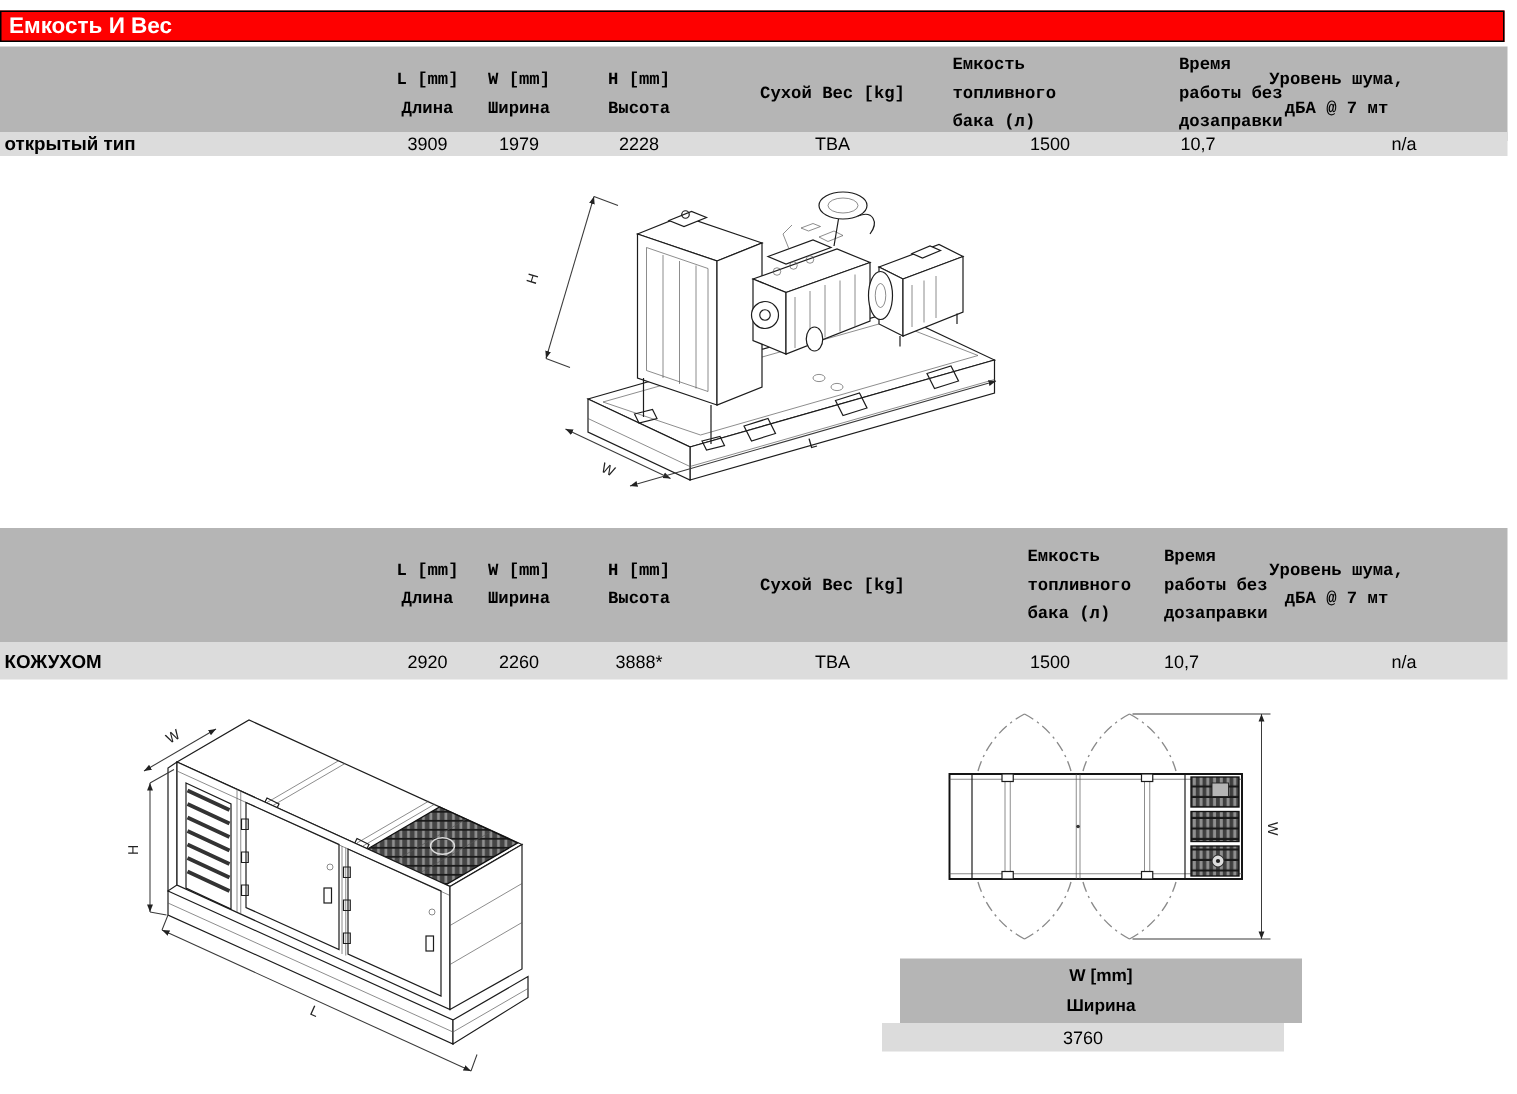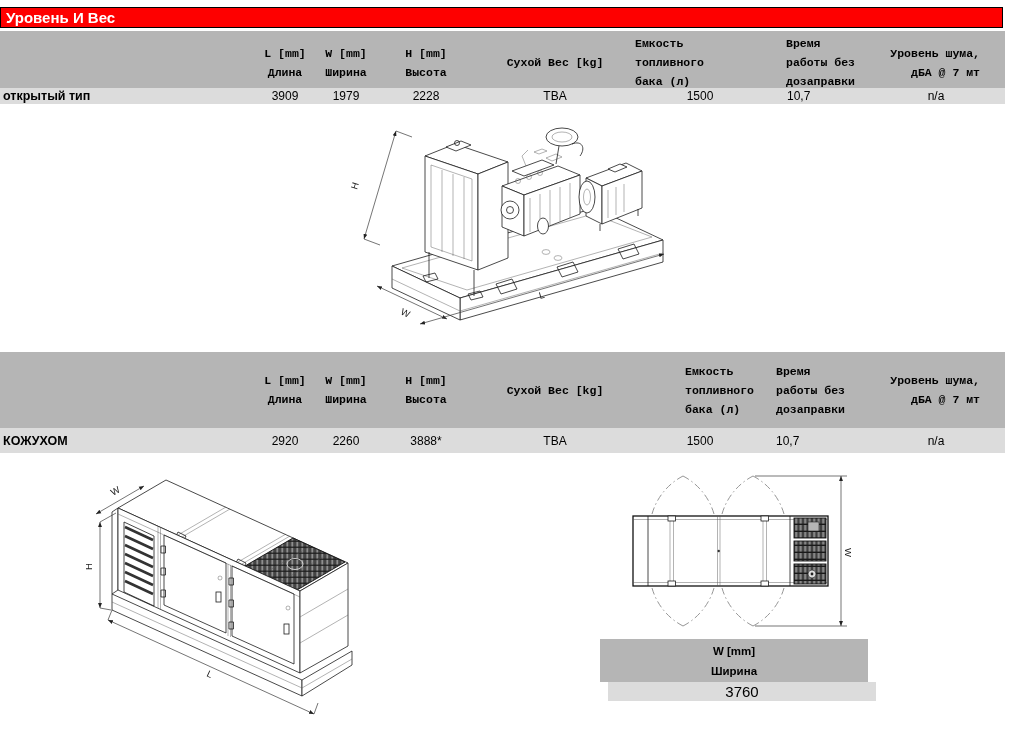--- a/index.html
+++ b/index.html
@@ -31,32 +31,32 @@
   .c-w  {left:311px;width:70px;}
   .c-h  {left:391px;width:70px;}
   .c-wt {left:488px;width:134px;}
   .c-fuel-h1{left:635px;width:125px;}
   .c-fuel-h2{left:685px;width:125px;}
   .c-fuel-v{left:650px;width:100px;}
   .c-time-h1{left:786px;width:115px;}
   .c-time-h2{left:776px;width:115px;}
   .c-time-v1{left:787px;width:100px;}
   .c-time-v2{left:776px;width:100px;}
-  .c-noise-h{left:850px;width:130px;align-items:flex-end;}
+  .c-noise-h{left:826px;width:130px;}
   .c-noise-v{left:872px;width:128px;}
 
   .row-label{position:absolute;left:3px;top:0;height:100%;display:flex;align-items:center;
              font-weight:bold;font-size:12.5px;}
 
   
   .door-hdr{position:absolute;left:600px;top:639px;width:268px;height:43px;background:#b5b5b5;
             display:flex;flex-direction:column;justify-content:center;text-align:center;
             font-weight:bold;font-size:11.5px;line-height:20px;}
-  .door-row{position:absolute;left:608px;top:682px;width:268px;height:19px;background:#dcdcdc;
-            display:flex;align-items:center;justify-content:center;font-size:15px;}
+  .door-row{position:absolute;left:588px;top:682px;width:268px;height:19px;background:#dcdcdc;
+            display:flex;align-items:center;justify-content:center;font-size:12px;}
   .door-label{position:absolute;left:420px;top:680px;width:175px;height:21px;
               display:flex;align-items:center;justify-content:flex-end;
               font-weight:bold;font-size:13px;}
 
   
   .drw{position:absolute;}
   #drw-open{left:350px;top:118px;}
   #drw-canopy{left:80px;top:458px;}
   #drw-top{left:605px;top:462px;}
   svg{overflow:visible;}
@@ -66,21 +66,21 @@
   .dim{fill:none;stroke:#3a3a3a;stroke-width:0.7;}
   .dim-label{font-family:"Liberation Sans",sans-serif;font-size:9.5px;fill:#222;}
   .arc{fill:none;stroke:#8a8a8a;stroke-width:0.9;stroke-dasharray:7 3 1.5 3;}
 </style>
 </head>
 <body>
 
 <div id="page">
 
   <div class="titlebar">
-    <span>Уровень И Вес</span>
+    <span>Емкость И Вес</span>
   </div>
 
   <div class="band hdr t1-hdr">
     <div class="hdr-cell ctr c-l">
       <span>L [mm]</span>
       <span>Длина</span>
     </div>
     <div class="hdr-cell ctr c-w">
       <span>W [mm]</span>
       <span>Ширина</span>

